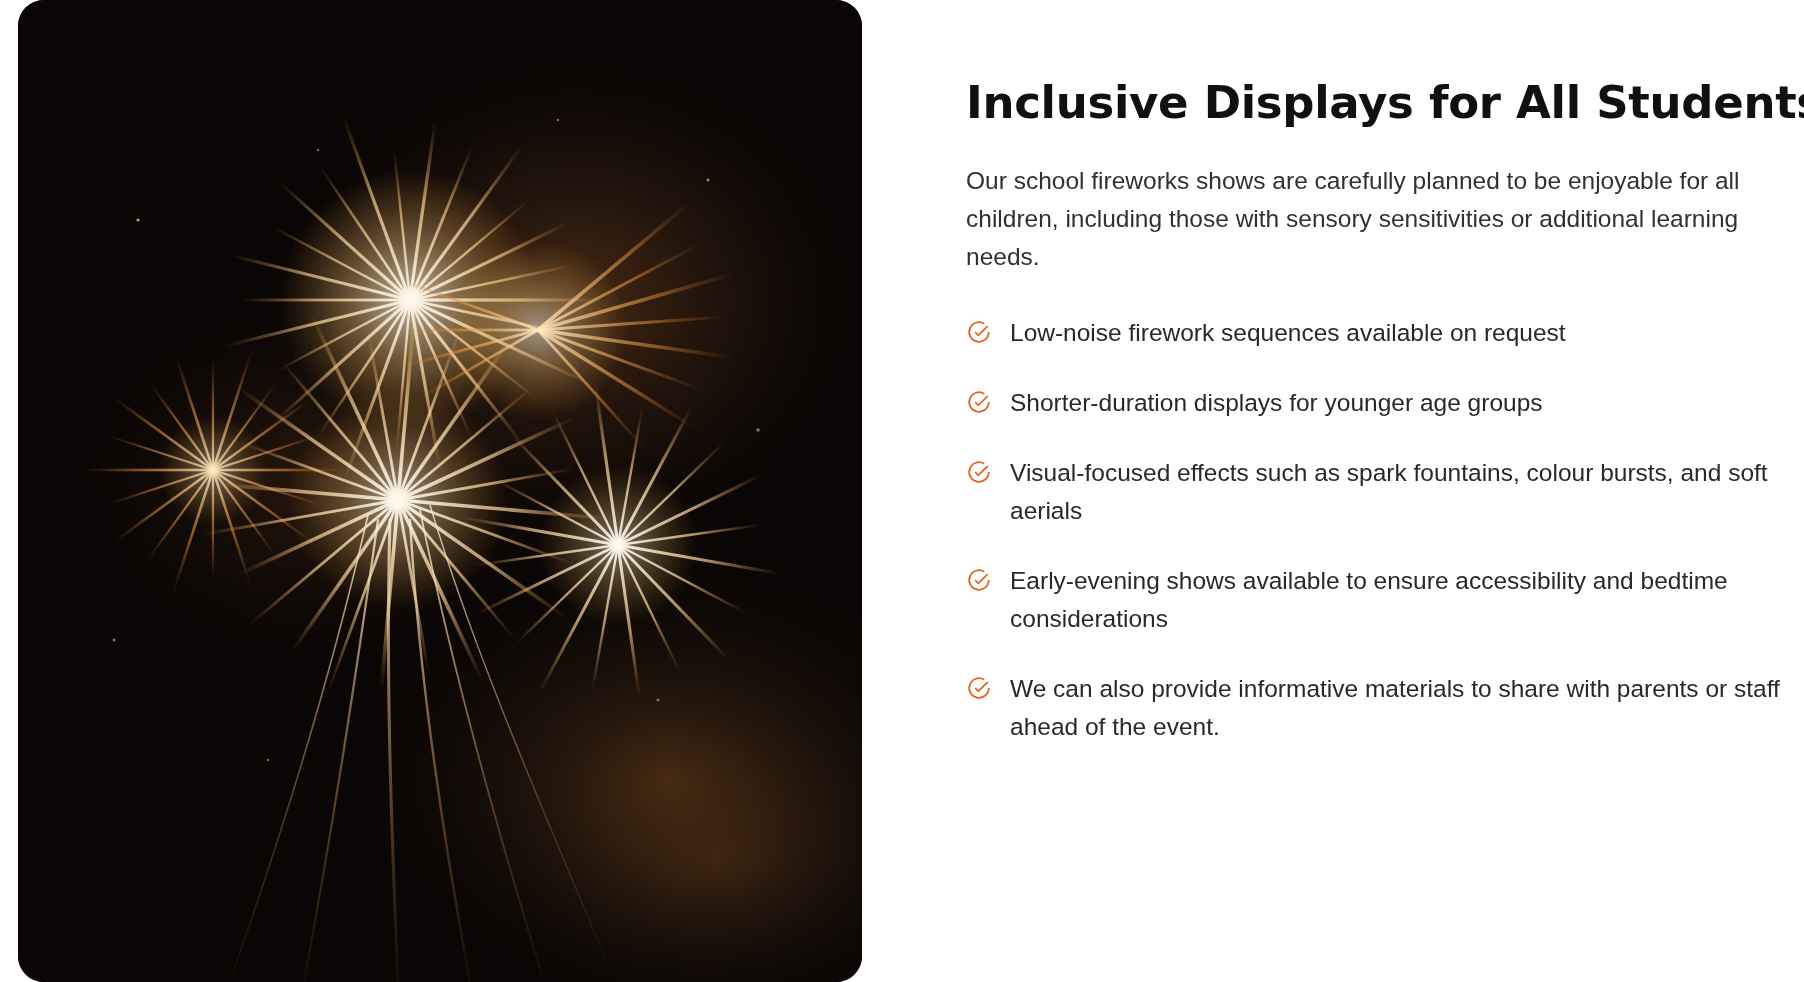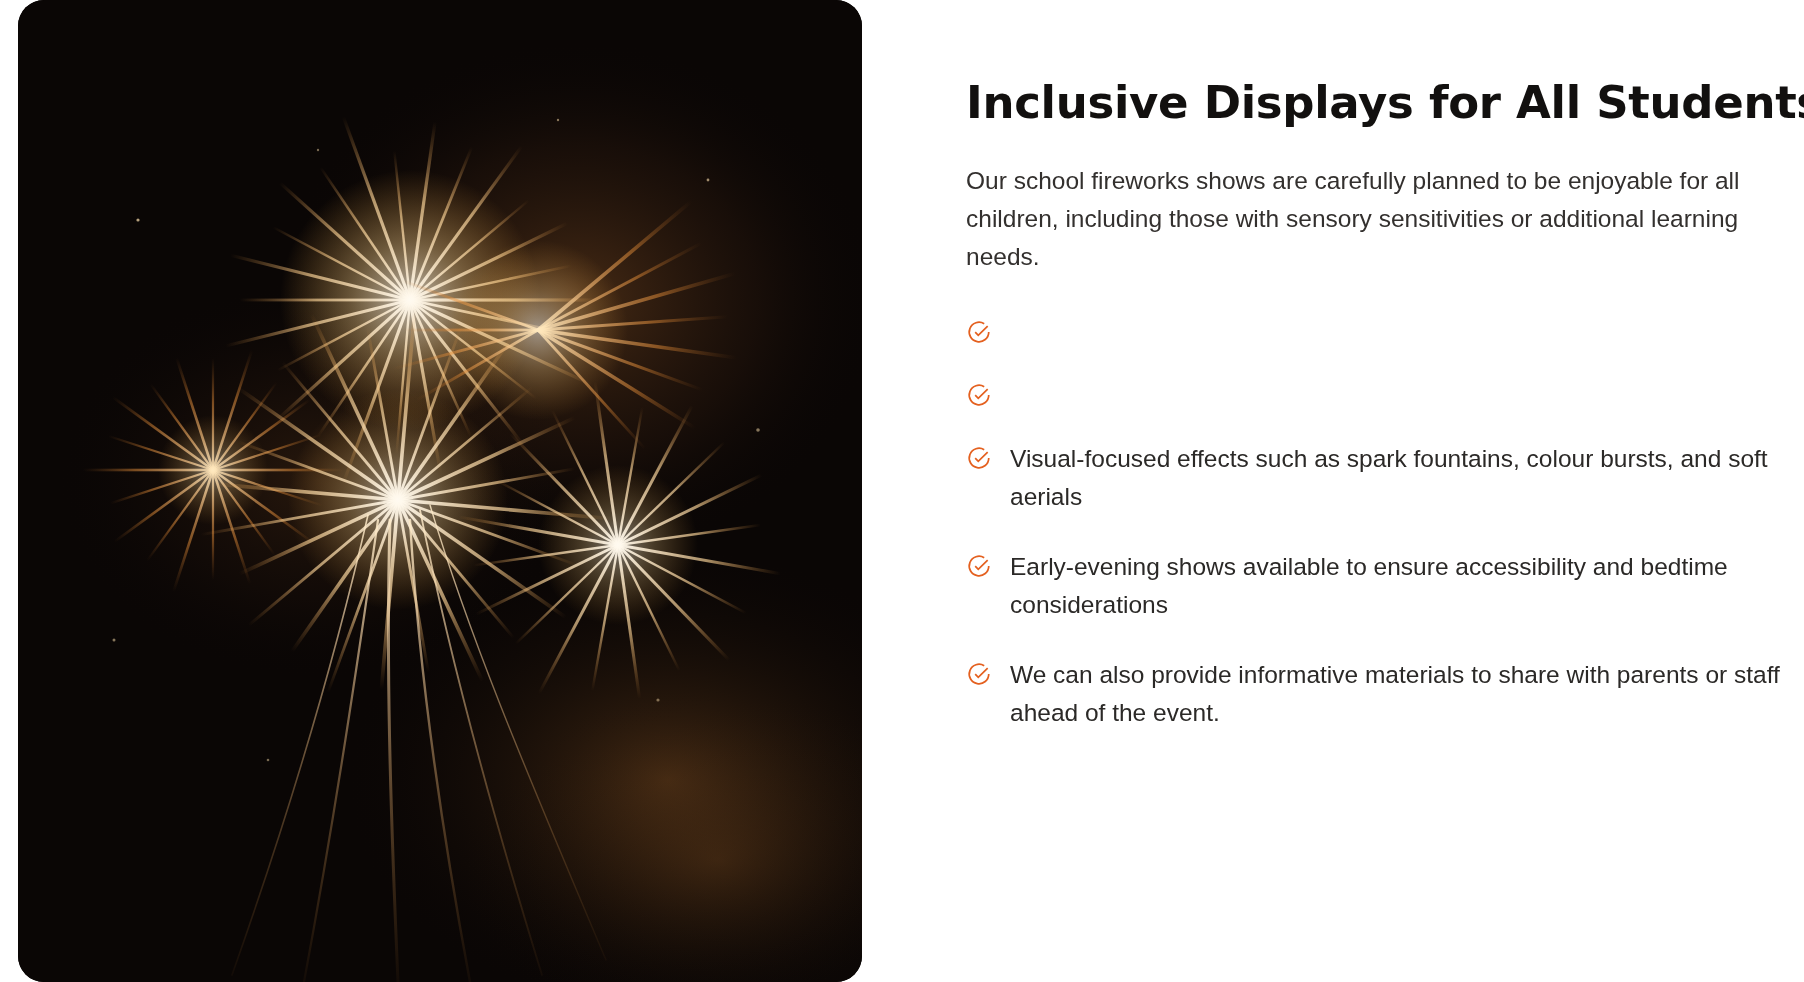--- a/index.html
+++ b/index.html
@@ -504,29 +504,31 @@
 
     <ul class="feature-list">
 
       <li class="feature-item">
         <span class="check-icon">
           <svg viewBox="0 0 24 24" width="26" height="26" fill="none" stroke="currentColor" stroke-width="1.6">
             <path d="M21 12a9 9 0 1 1-4.2-7.6"></path>
             <path d="M8.5 12.2l2.8 2.8L20 6.6"></path>
           </svg>
         </span>
+        <span class="feature-text">Low-noise firework sequences available on request</span>
       </li>
 
       <li class="feature-item">
         <span class="check-icon">
           <svg viewBox="0 0 24 24" width="26" height="26" fill="none" stroke="currentColor" stroke-width="1.6">
             <path d="M21 12a9 9 0 1 1-4.2-7.6"></path>
             <path d="M8.5 12.2l2.8 2.8L20 6.6"></path>
           </svg>
         </span>
+        <span class="feature-text">Shorter-duration displays for younger age groups</span>
       </li>
 
       <li class="feature-item">
         <span class="check-icon">
           <svg viewBox="0 0 24 24" width="26" height="26" fill="none" stroke="currentColor" stroke-width="1.6">
             <path d="M21 12a9 9 0 1 1-4.2-7.6"></path>
             <path d="M8.5 12.2l2.8 2.8L20 6.6"></path>
           </svg>
         </span>
         <span class="feature-text">Visual-focused effects such as spark fountains, colour bursts, and soft aerials</span>

